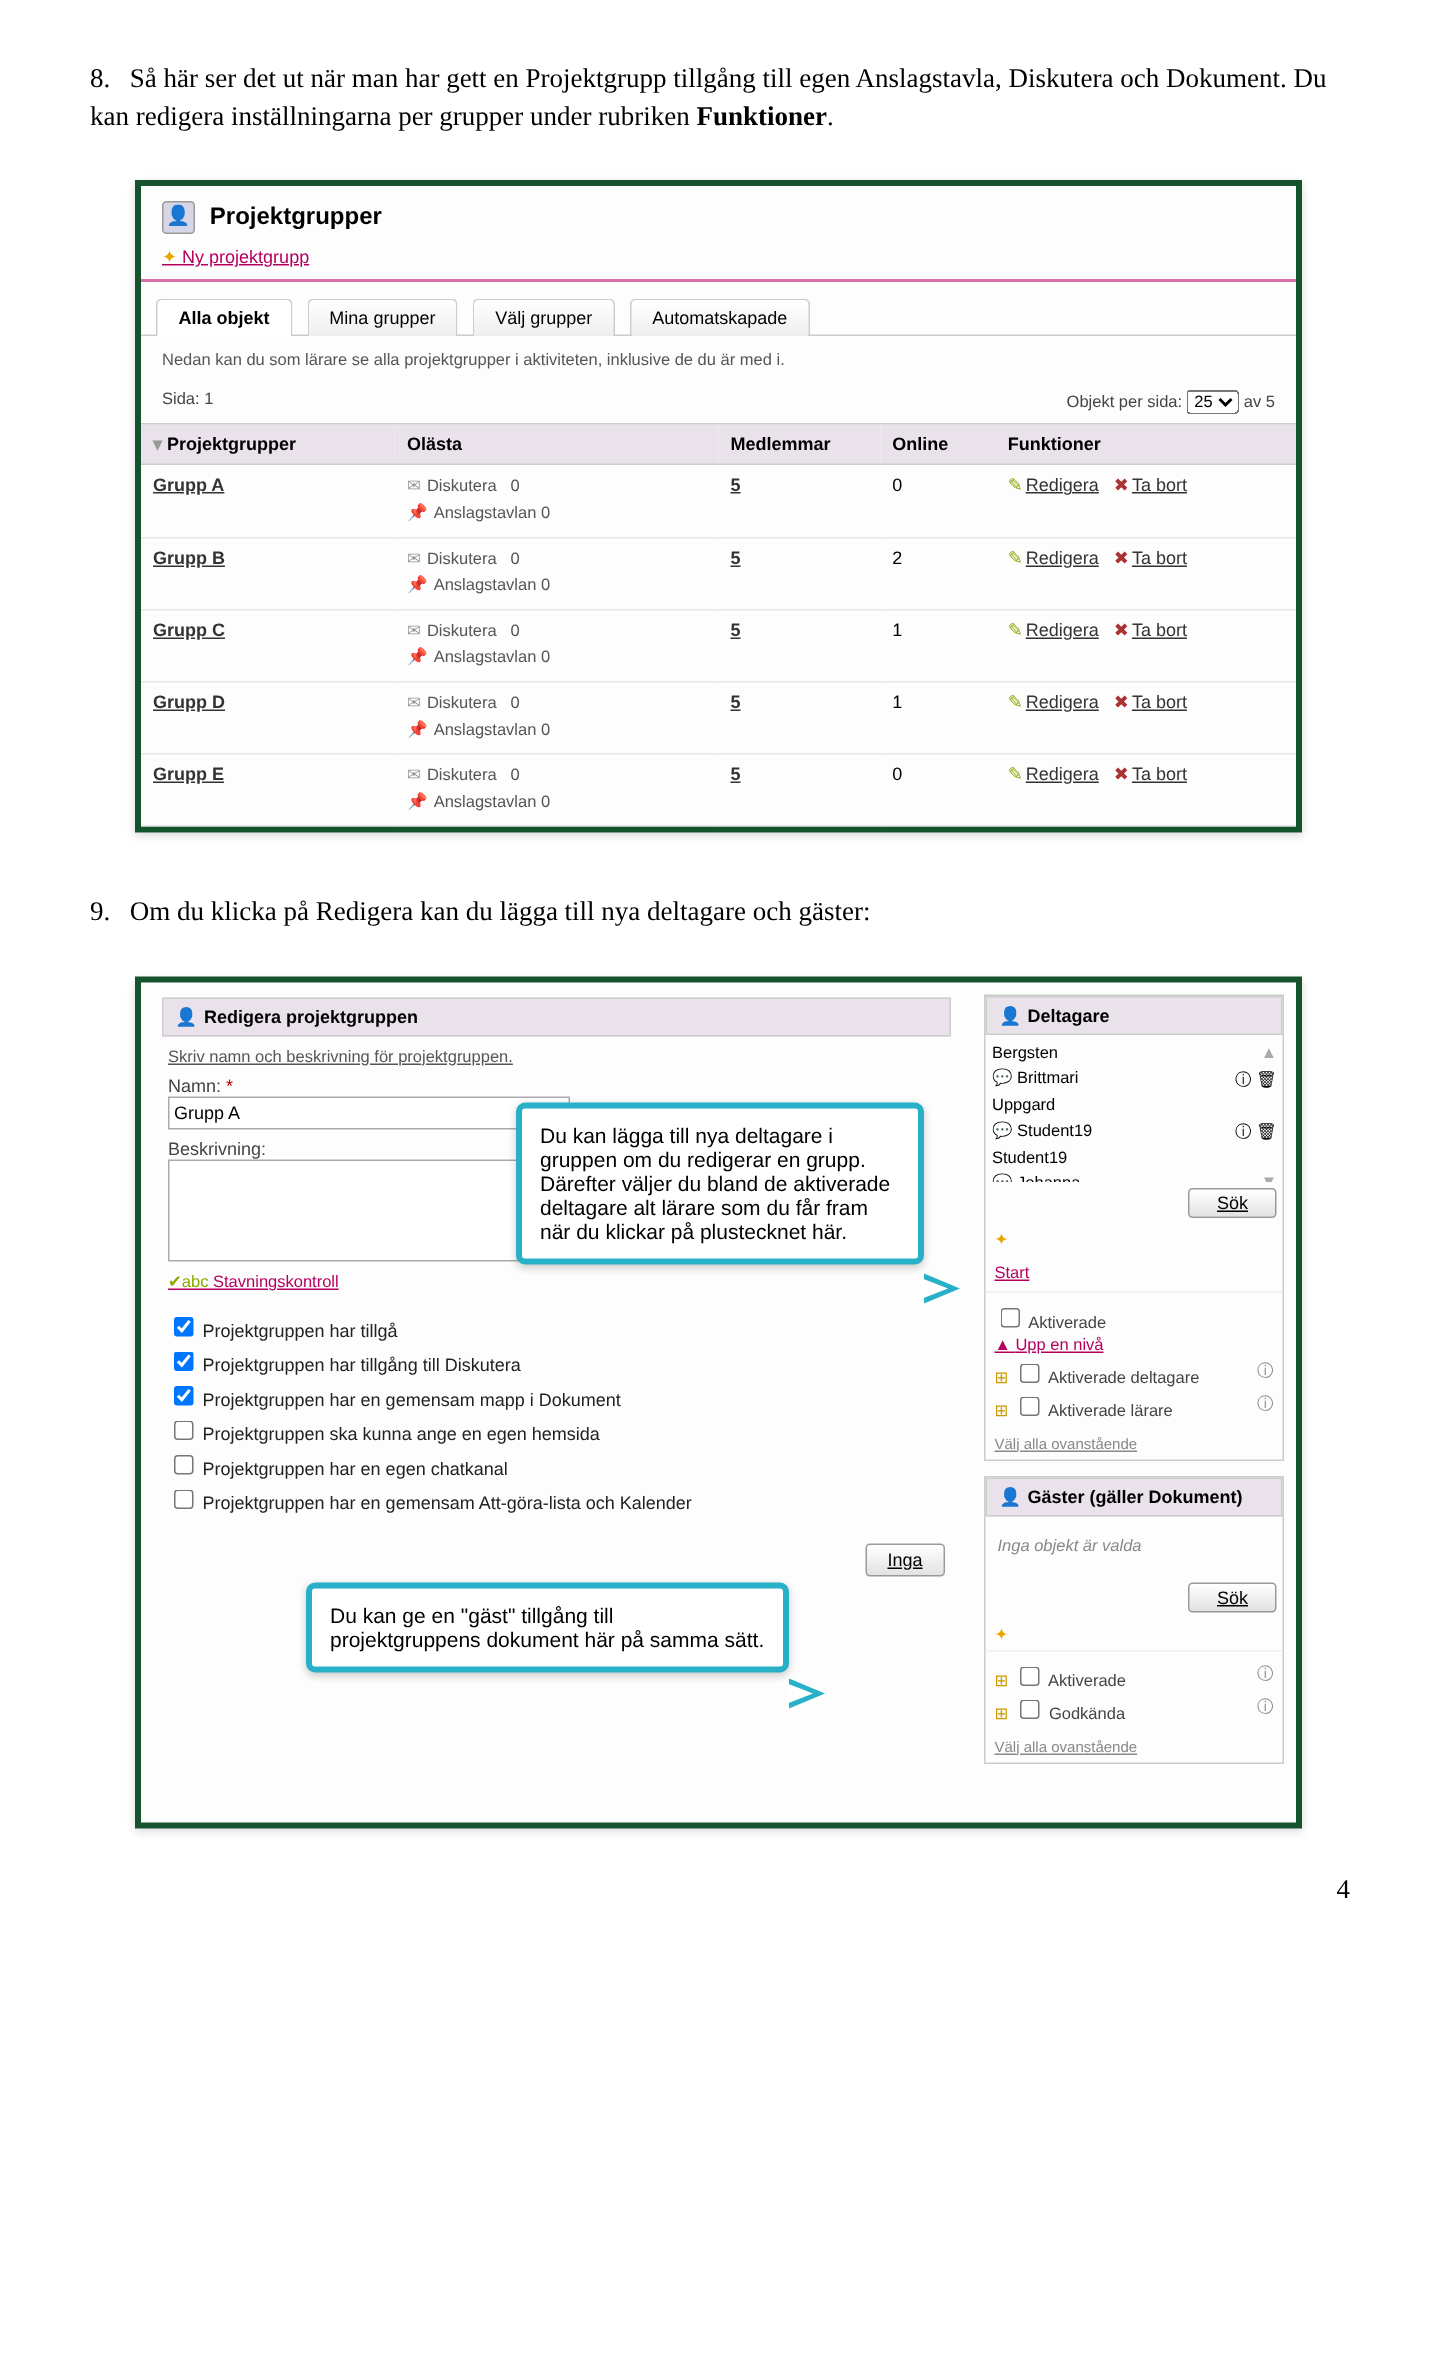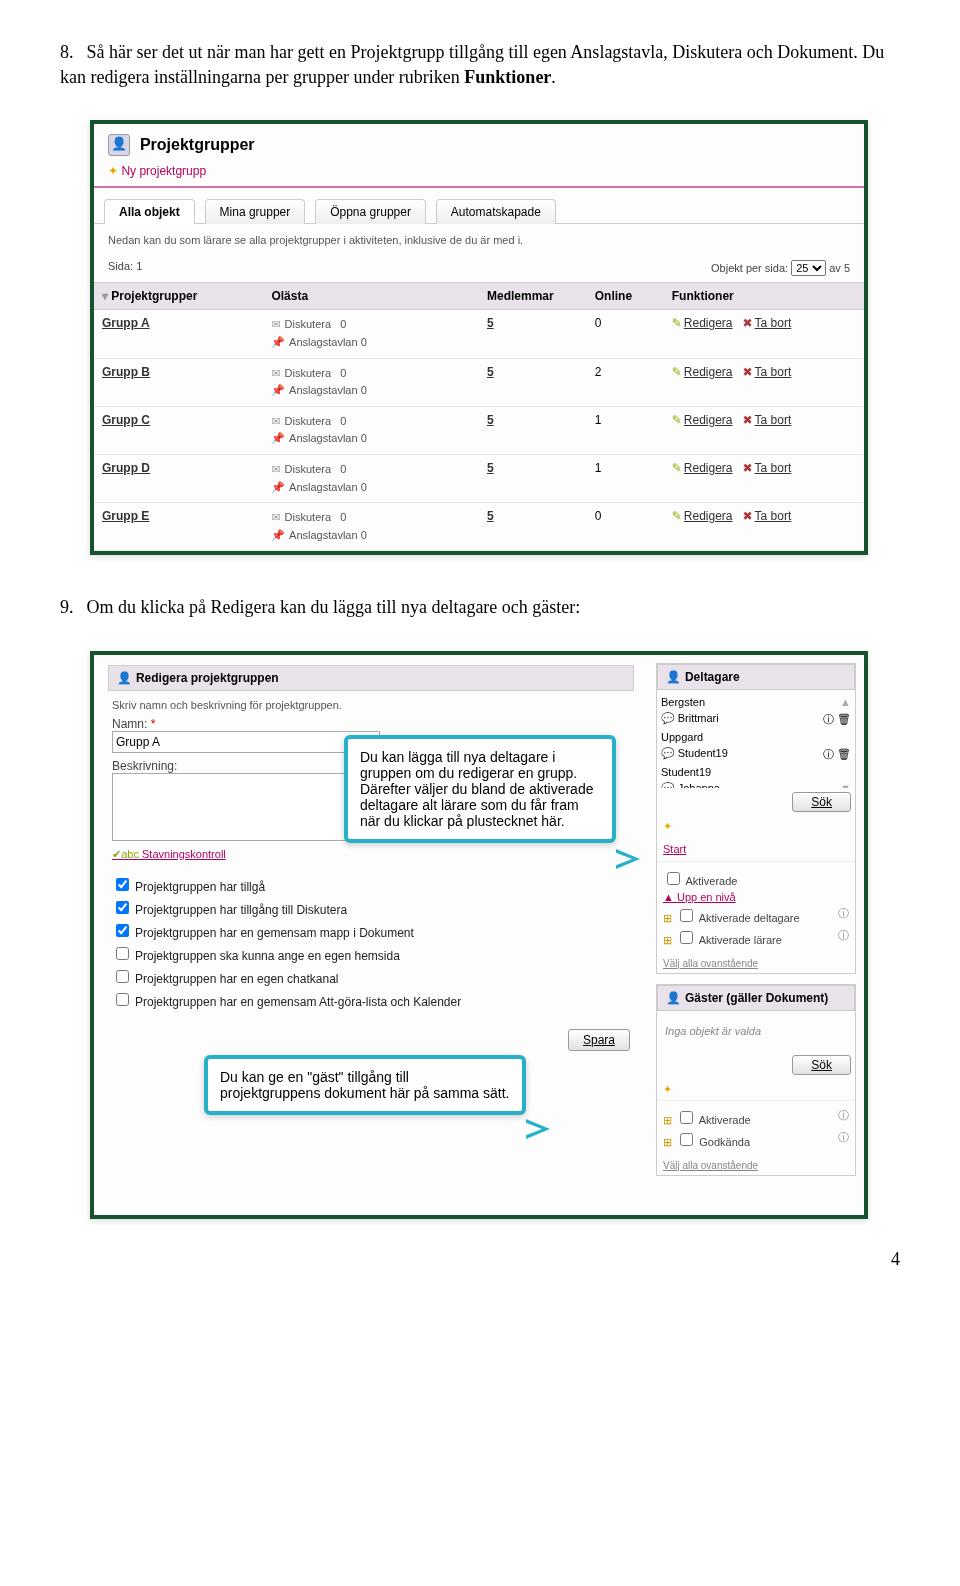--- a/index.html
+++ b/index.html
@@ -45,20 +45,21 @@
   .panel-title {
     font-weight: bold;
     font-size: 16px;
     vertical-align: middle;
   }
   .new-link {
     color: #b5005f;
     font-size: 12px;
     display: block;
     padding: 4px 14px 8px;
+    text-decoration: underline;
   }
   .new-link::before { content:"✦ "; color:#e6a800; text-decoration:none;}
   .pink-line { height:2px; background:#d96fa9; margin:0 0 6px;}
   .tabs {
     padding: 4px 10px 0;
     border-bottom: 1px solid #ccc;
   }
   .tab {
     display: inline-block;
     font-size: 12px;
@@ -198,21 +199,21 @@
   <div class="panel-head">
     <span class="person-icon"></span>
     <span class="panel-title">Projektgrupper</span>
   </div>
   <a class="new-link">Ny projektgrupp</a>
   <div class="pink-line"></div>
 
   <div class="tabs">
     <span class="tab active">Alla objekt</span>
     <span class="tab">Mina grupper</span>
-    <span class="tab">Öppna grupper</span>
+    <span class="tab">Välj grupper</span>
     <span class="tab">Automatskapade</span>
   </div>
 
   <div class="info-row">Nedan kan du som lärare se alla projektgrupper i aktiviteten, inklusive de du är med i.</div>
 
   <div class="pager-row">
     <span>Sida: 1</span>
     <span>
       <span>Objekt per sida:</span>
       <select><option>25</option></select>
@@ -272,37 +273,37 @@
 <div class="page-text" style="margin-top:40px;">
   <span class="num">9.</span>
   <span>Om du klicka på Redigera kan du lägga till nya deltagare och gäster:</span>
 </div>
 
 <div class="screenshot" style="width:770px; min-height:560px;">
   <div class="edit-wrap">
     <div class="edit-left">
       <div class="sec-head"><span class="ic">👤</span><span>Redigera projektgruppen</span></div>
       <div style="padding:8px 4px;">
-        <div style="font-size:11px; color:#555; margin-bottom:6px;">Skriv namn och beskrivning för projektgruppen.</div>
+        <div style="font-size:11px; color:#555; margin-bottom:6px;text-decoration:underline;">Skriv namn och beskrivning för projektgruppen.</div>
         <div class="field-label req">Namn:</div>
         <input type="text" class="fld" value="Grupp A" style="">
         <div class="field-label">Beskrivning:</div>
         <textarea class="fld" style=""></textarea><br>
         <a class="spell">Stavningskontroll</a>
 
         <div class="settings">
           <label><input type="checkbox" checked="" style=""><span>Projektgruppen har tillgå</span></label>
           <label><input type="checkbox" checked="" style=""><span>Projektgruppen har tillgång till Diskutera</span></label>
           <label><input type="checkbox" checked="" style=""><span>Projektgruppen har en gemensam mapp i Dokument</span></label>
           <label><input type="checkbox" style=""><span>Projektgruppen ska kunna ange en egen hemsida</span></label>
           <label><input type="checkbox" style=""><span>Projektgruppen har en egen chatkanal</span></label>
           <label><input type="checkbox" style=""><span>Projektgruppen har en gemensam Att-göra-lista och Kalender</span></label>
         </div>
         <div style="text-align:right; margin-top:20px;">
-          <span class="btn">Spara</span>
+          <span class="btn">Inga</span>
         </div>
       </div>
     </div>
 
     <div class="edit-right">
       <div class="right-box">
         <div class="sec-head"><span class="ic">👤</span><span>Deltagare</span></div>
         <div class="list">
           <div class="row-line">
               <span>Bergsten</span>

